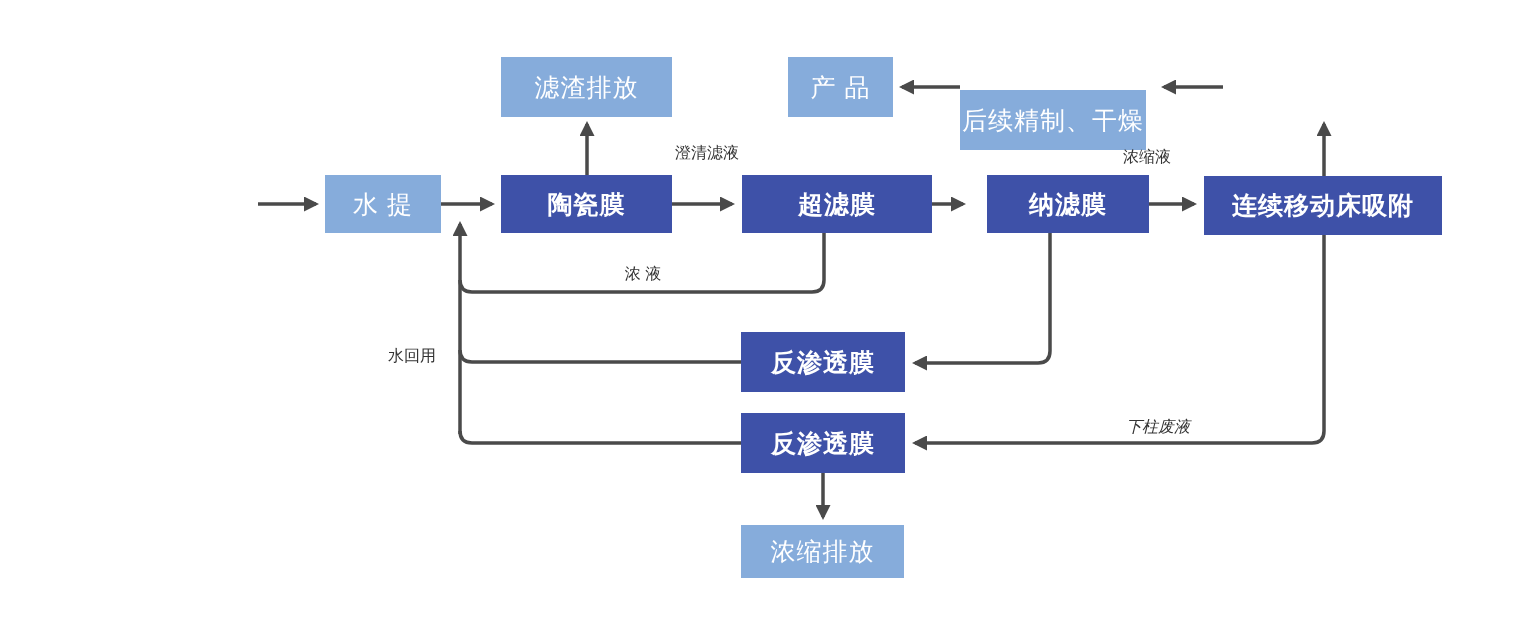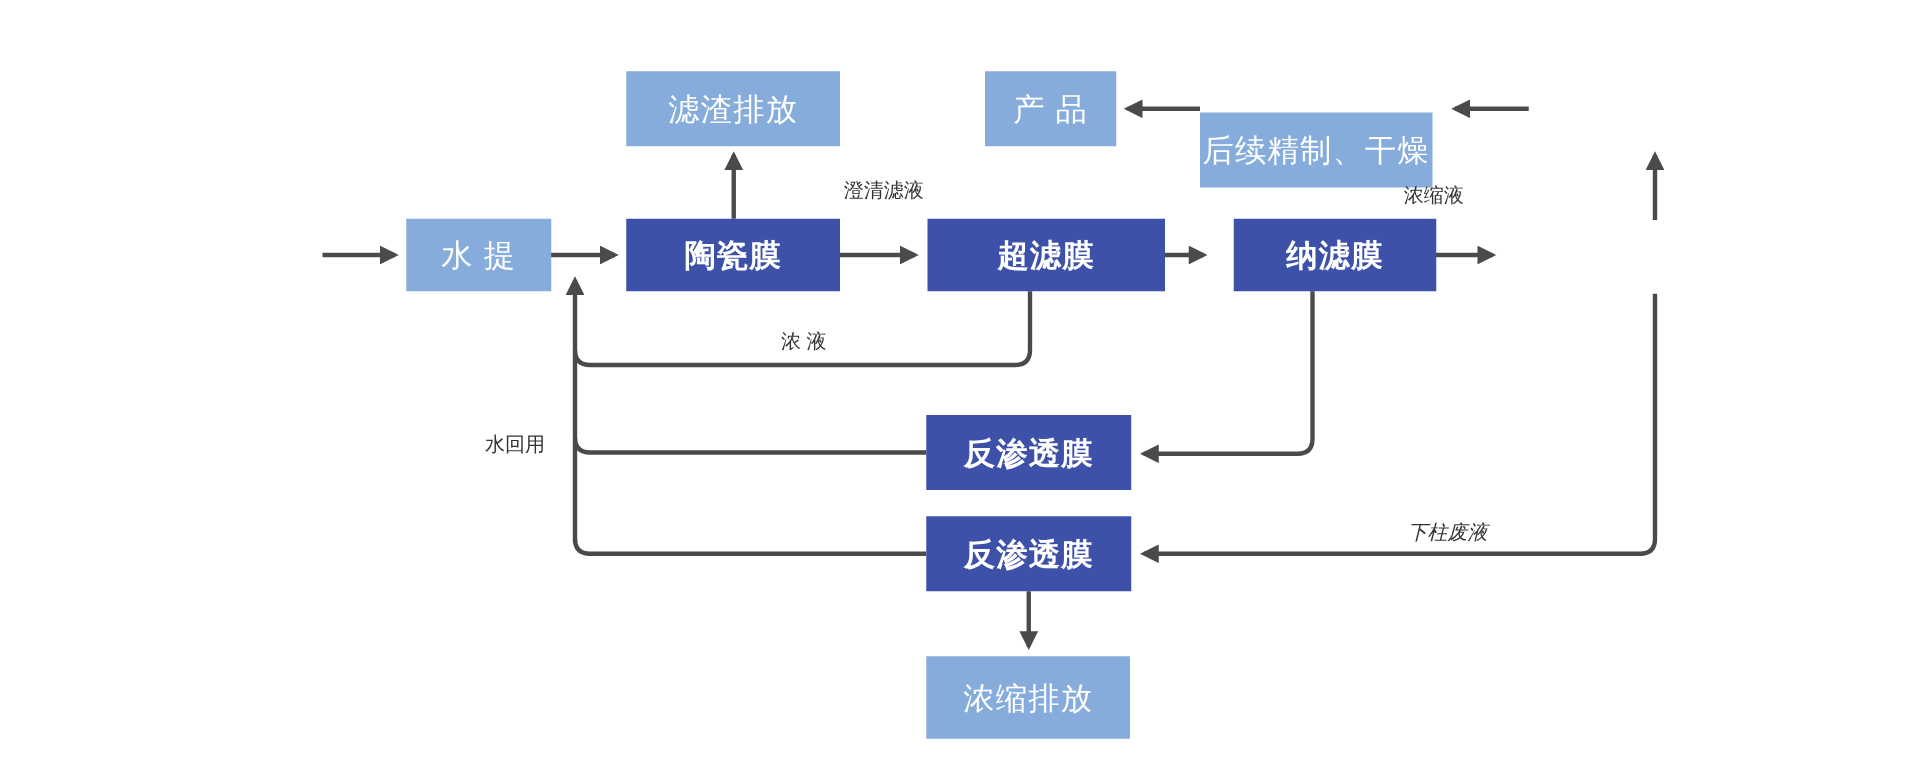--- a/index.html
+++ b/index.html
@@ -85,24 +85,25 @@
   </svg>
 
   <div class="node secondary" style="left:501px;top:57px;width:171px;height:60px;">滤渣排放</div>
   <div class="node secondary" style="left:788px;top:57px;width:105px;height:60px;">产 品</div>
   <div class="node secondary" style="left:960px;top:57px;width:186px;height:60px;margin-top:33px;">后续精制、干燥</div>
 
   <div class="node secondary" style="left:325px;top:175px;width:116px;height:58px;">水 提</div>
   <div class="node primary" style="left:501px;top:175px;width:171px;height:58px;">陶瓷膜</div>
   <div class="node primary" style="left:742px;top:175px;width:190px;height:58px;">超滤膜</div>
   <div class="node primary" style="left:973px;top:175px;width:162px;height:58px;margin-left:14px;">纳滤膜</div>
+  <div class="node primary" style="left:1204px;top:176px;width:238px;height:59px;">连续移动床吸附</div>
 
   <div class="node primary" style="left:741px;top:332px;width:164px;height:60px;">反渗透膜</div>
   <div class="node primary" style="left:741px;top:413px;width:164px;height:60px;">反渗透膜</div>
-  <div class="node secondary" style="left:741px;top:525px;width:163px;height:66px;">浓缩排放</div>
+  <div class="node secondary" style="left:741px;top:525px;width:163px;height:53px;">浓缩排放</div>
 
   <div class="edge-label" style="left:707px;top:153px;">澄清滤液</div>
   <div class="edge-label" style="left:1147px;top:157px;">浓缩液</div>
   <div class="edge-label" style="left:643px;top:274px;">浓 液</div>
   <div class="edge-label" style="left:412px;top:356px;">水回用</div>
   <div class="edge-label" style="left:1158px;top:427px;font-style:italic;">下柱废液</div>
 
 </div>
 
 </body></html>

